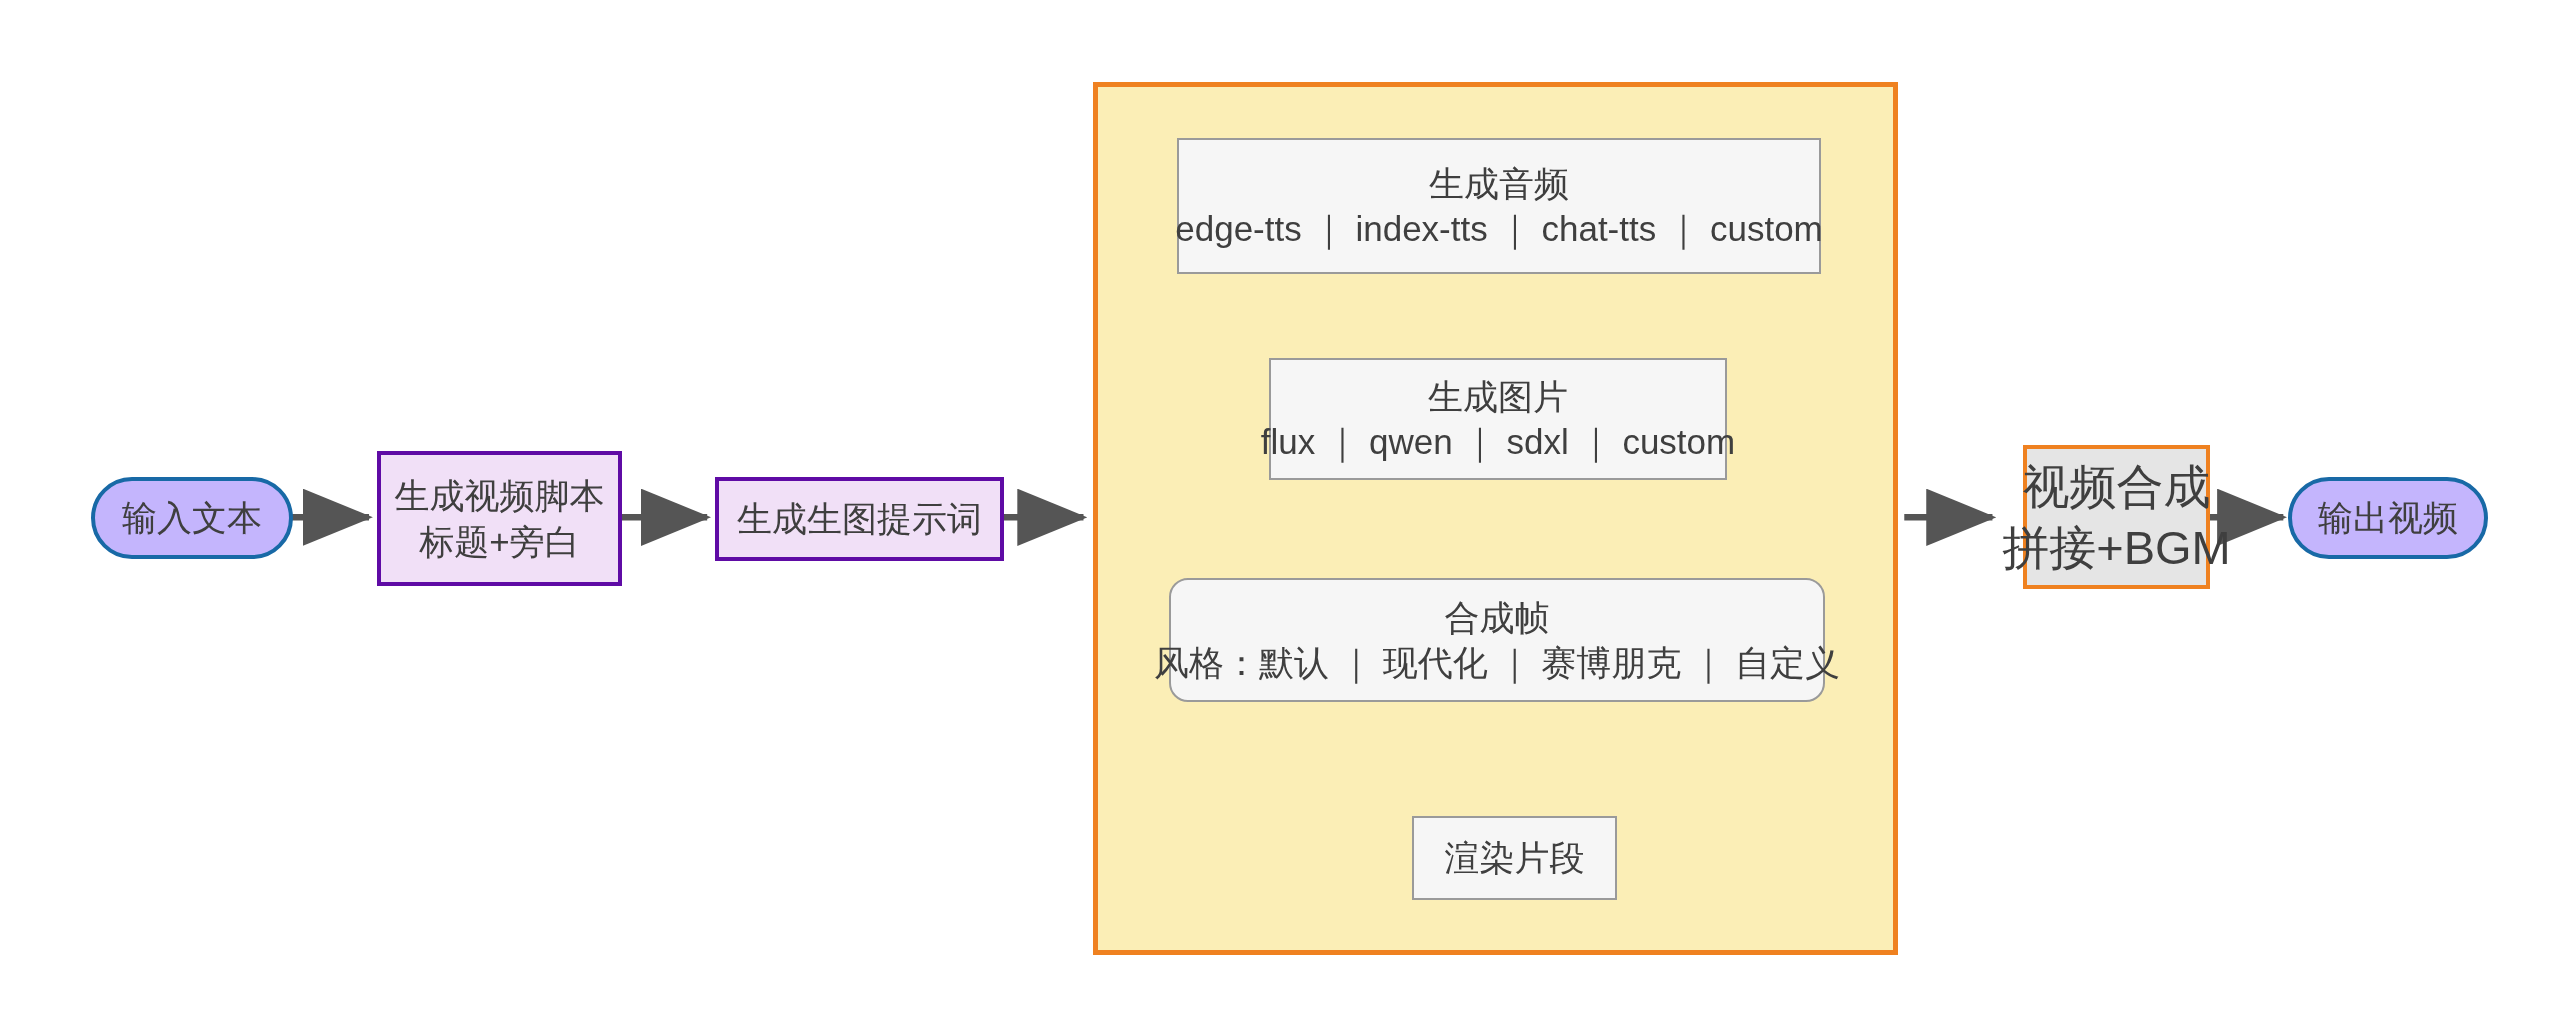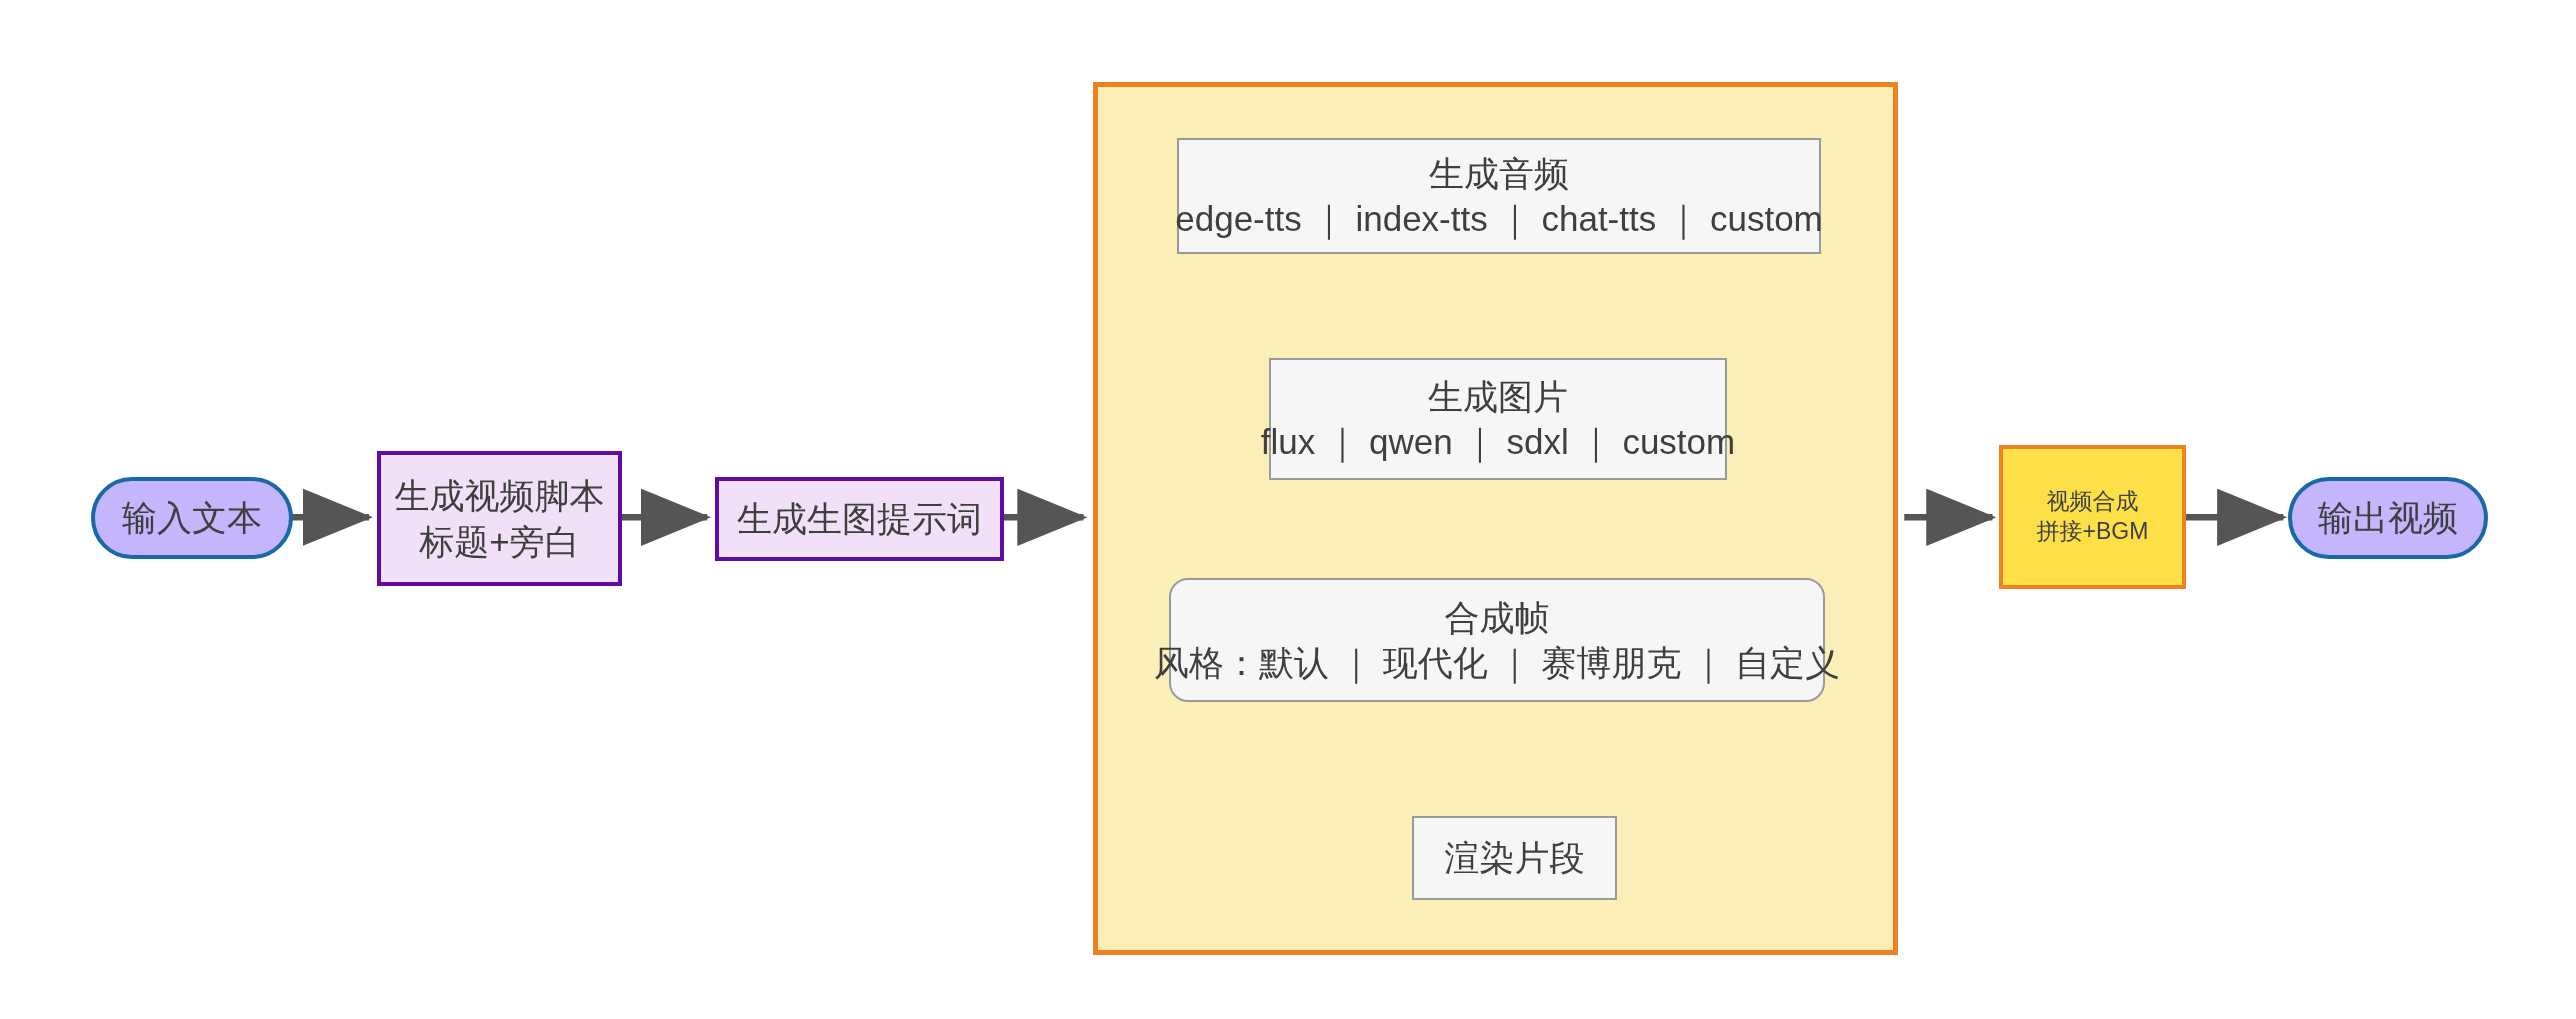--- a/index.html
+++ b/index.html
@@ -50,23 +50,24 @@
     font-size: 35px;
   }
   
   .n-purple {
     background: #f1e0f7;
     border: 4.5px solid #5f0ba5;
     font-size: 35px;
   }
   
   .n-orange {
-    background: #fde047;
+    background: #e5e5e5;
     border: 4.5px solid #ef8120;
-    font-size: 23px;
+    font-size: 47px;
+    margin-left: 24px;
   }
   
   .n-plain {
     background: #f6f6f6;
     border: 2.7px solid #9a9a9a;
     font-size: 35px;
   }
   .n-plain .line.sub { font-size: 35px; }
 
   
@@ -115,21 +116,21 @@
 
   <div class="node n-purple" style="left:377px; top:451px; width:245px; height:135px;">
     <span class="line">生成视频脚本</span>
     <span class="line">标题+旁白</span>
   </div>
 
   <div class="node n-purple" style="left:715px; top:477px; width:289px; height:84px;">
     <span class="line">生成生图提示词</span>
   </div>
 
-  <div class="node n-plain" style="left:1177px; top:138px; width:644px; height:116px;">
+  <div class="node n-plain" style="left:1177px; top:138px; width:644px; height:136px;">
     <span class="line">生成音频</span>
     <span class="line sub">edge-tts ｜ index-tts ｜ chat-tts ｜ custom</span>
   </div>
 
   <div class="node n-plain" style="left:1269px; top:358px; width:458px; height:122px;">
     <span class="line">生成图片</span>
     <span class="line sub">flux ｜ qwen ｜ sdxl ｜ custom</span>
   </div>
 
   <div class="node n-plain" style="left:1169px; top:578px; width:656px; height:124px;border-radius:19px;">

